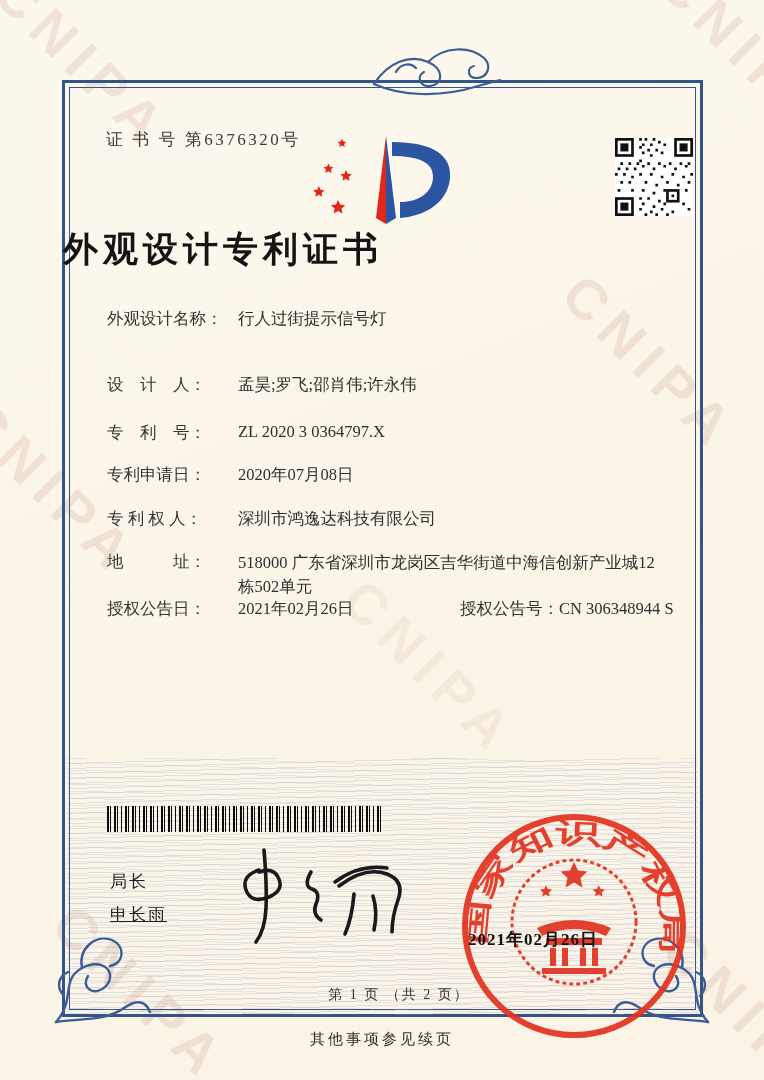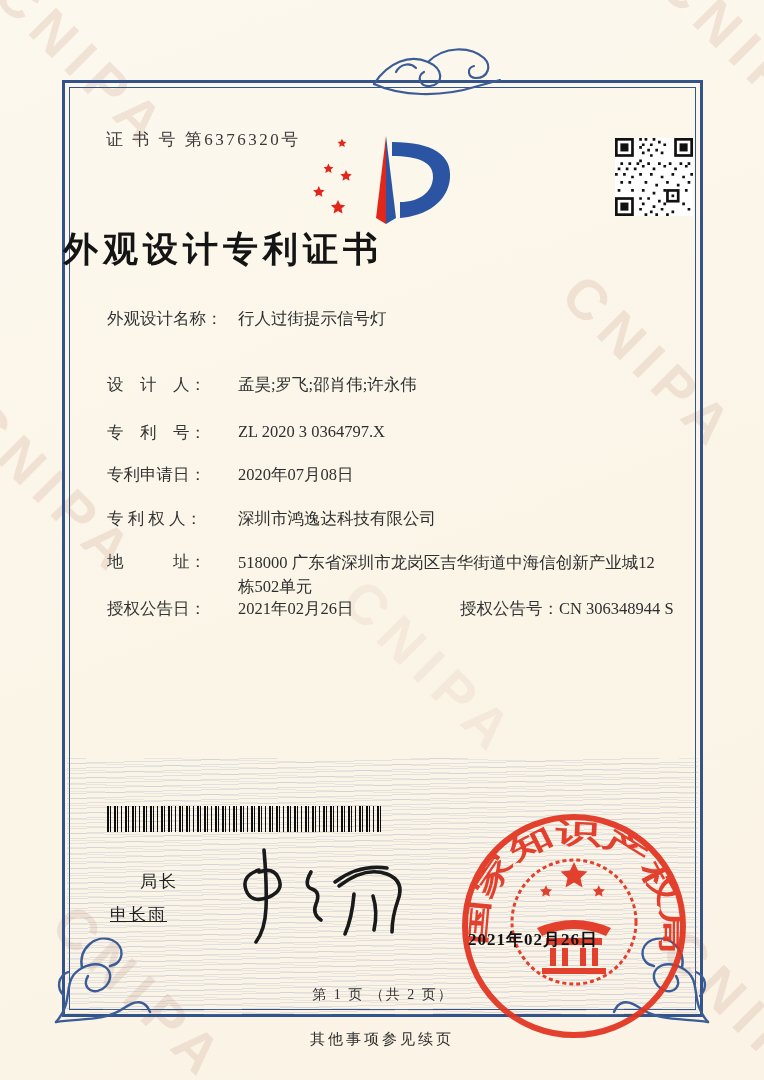--- a/index.html
+++ b/index.html
@@ -22,27 +22,27 @@
   .row .val{position:absolute;left:131px;top:0;white-space:nowrap;}
   .row .val.wrap{white-space:normal;width:428px;line-height:24px;}
   .grant2{position:absolute;left:313px;top:0;white-space:nowrap;margin-left:40px;}
   .grant2 .lbl2{color:#333;}
   .body-p{position:absolute;left:100px;top:628px;width:584px;font-size:16.5px;line-height:27.5px;
           color:#30302e;text-align:justify;}
   .body-p p{margin:0;text-indent:2em;}
   .barcode{position:absolute;left:107px;top:806px;width:277px;height:26px;
       background:repeating-linear-gradient(90deg,#0c0c0c 0 2px,transparent 2px 3px,#0c0c0c 3px 4px,transparent 4px 7px,
                  #0c0c0c 7px 9px,transparent 9px 10px,#0c0c0c 10px 11px,transparent 11px 14px,#0c0c0c 14px 15px,transparent 15px 18px);}
-  .sig-title{position:absolute;left:110px;top:870px;font-size:17px;letter-spacing:2px;color:#222;margin-left:30px;}
+  .sig-title{position:absolute;left:110px;top:870px;font-size:17px;letter-spacing:2px;color:#222;}
   .sig-name{position:absolute;left:110px;top:903px;font-size:17px;letter-spacing:2px;color:#222;text-decoration:underline;}
   .autograph{position:absolute;left:215px;top:840px;width:205px;height:110px;}
   .seal{position:absolute;left:458px;top:810px;width:232px;height:232px;opacity:.93;}
   .seal-date{position:absolute;left:468px;top:928px;width:200px;font-size:17px;font-weight:bold;color:#111;
              letter-spacing:1px;white-space:nowrap;}
-  .pageinfo{position:absolute;left:63px;top:986px;width:640px;text-align:center;font-size:14px;letter-spacing:2px;color:#333;}
+  .pageinfo{position:absolute;left:63px;top:986px;width:640px;text-align:center;font-size:14px;letter-spacing:2px;color:#333;padding-left:16px;}
   .footnote{position:absolute;left:0;top:1030px;width:764px;text-align:center;font-size:15px;letter-spacing:3px;color:#2e2e2e;}
   .orn{position:absolute;pointer-events:none;}
   .orn svg{display:block;}
 </style>
 </head>
 <body>
 
 <div class="page">
 
   <span class="wm" style="left:-28px;top:28px">CNIPA</span>

